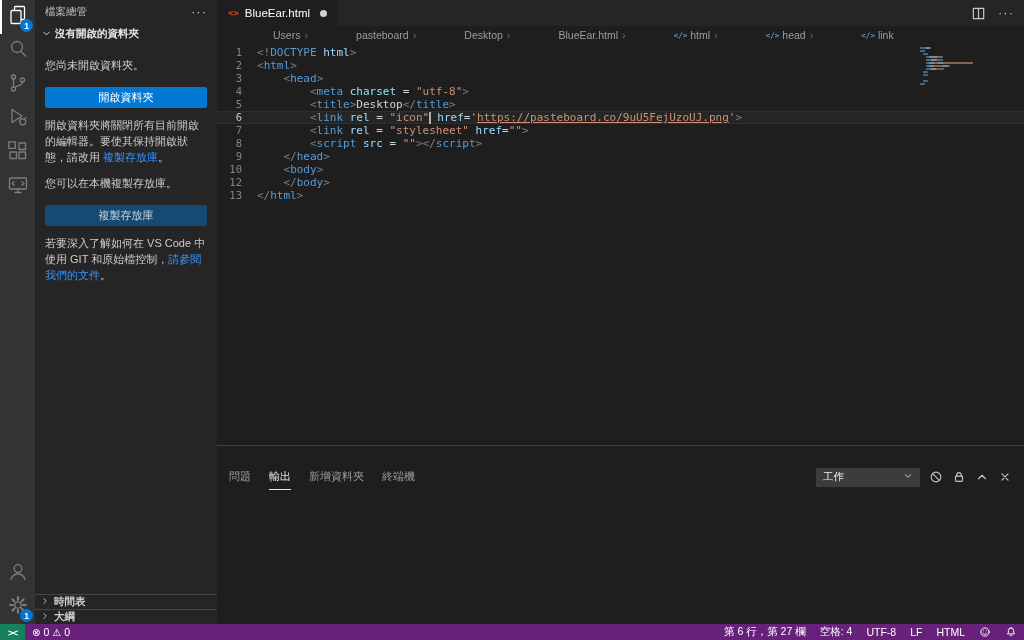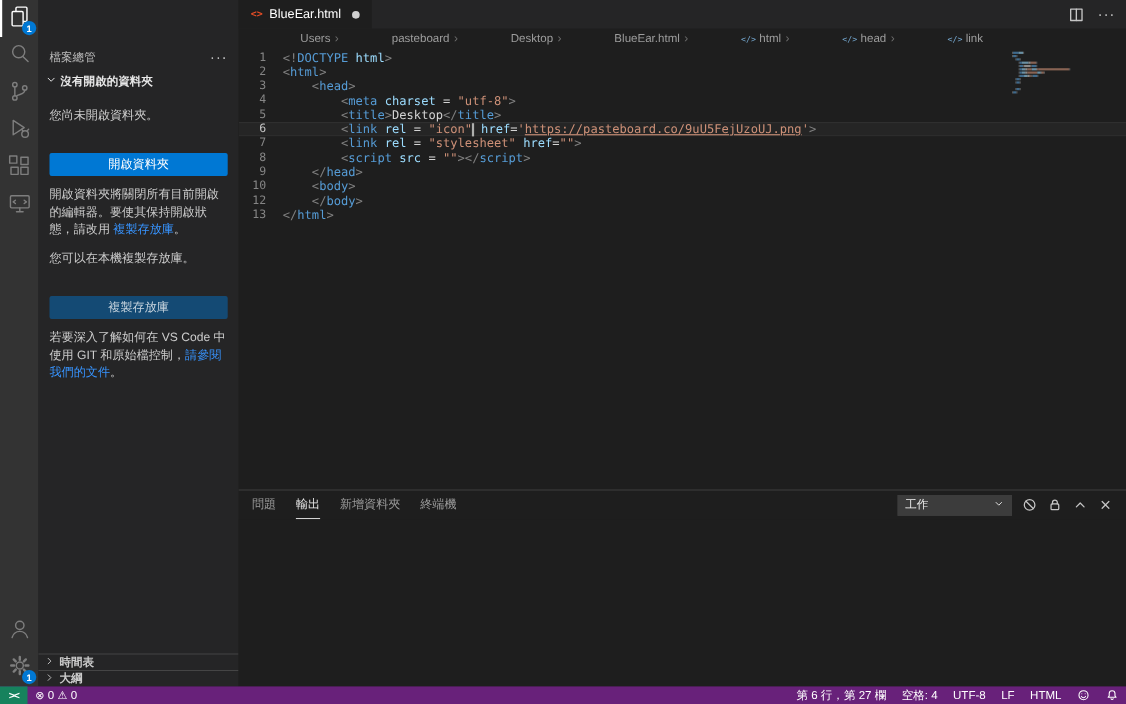--- a/index.html
+++ b/index.html
@@ -12,26 +12,26 @@
 
   
   #activitybar { width:35px; background:#333333; display:flex; flex-direction:column; }
   .ab-item { width:35px; height:34px; display:flex; align-items:center; justify-content:center; position:relative; color:#7e7e7e; cursor:pointer; }
   .ab-item.active { color:#ffffff; box-shadow:inset 2px 0 0 #ffffff; }
   .ab-spacer { flex:1; }
   .badge { position:absolute; bottom:2px; right:2px; min-width:13px; height:13px; border-radius:7px; background:#0078d4; color:#fff; font-size:8.5px; display:flex; align-items:center; justify-content:center; padding:0 2px; font-weight:bold; }
 
   
   #sidebar { width:182px; background:#252526; display:flex; flex-direction:column; font-size:11px; color:#cccccc; }
-  .sb-title-row { height:24px; display:flex; align-items:center; justify-content:space-between; padding:0 10px; font-size:10.5px; color:#bbbbbb; flex:0 0 auto;margin-top:40px; }
+  .sb-title-row { height:24px; display:flex; align-items:center; justify-content:space-between; padding:0 10px; font-size:10.5px; color:#bbbbbb; flex:0 0 auto; }
   .sb-more { color:#cccccc; font-size:13px; letter-spacing:1px; cursor:pointer; line-height:6px; }
   .sb-section-row { height:20px; display:flex; align-items:center; gap:3px; padding:0 6px; font-weight:bold; font-size:10.5px; color:#e7e7e7; cursor:pointer; flex:0 0 auto; }
   .sb-body { padding:4px 10px 0 10px; }
   .sb-body p { margin-top:10px; line-height:1.45; }
-  .sb-btn { display:block; width:100%; margin-top:25px; height:21px; border:none; border-radius:2px; font-size:11px; color:#ffffff; cursor:pointer; font-family:Liberation Mono, monospace; }
+  .sb-btn { display:block; width:100%; margin-top:13px; height:21px; border:none; border-radius:2px; font-size:11px; color:#ffffff; cursor:pointer; font-family:Liberation Mono, monospace; }
   .sb-btn.primary { background:#0078d4; }
   .sb-btn.secondary { background:rgba(0,120,212,0.45); color:rgba(255,255,255,0.75); }
   .sb-link { color:#3794ff; text-decoration:none; cursor:pointer; }
   .sb-spacer { flex:1; }
   .sb-bottom-row { height:15px; display:flex; align-items:center; gap:4px; padding:0 5px; border-top:1px solid rgba(128,128,128,0.35); font-weight:bold; font-size:10.5px; color:#cccccc; cursor:pointer; flex:0 0 auto; }
   .sb-bottom-row .chev { color:#cccccc; }
 
   
   #editor-col { flex:1; min-width:0; display:flex; flex-direction:column; background:#1e1e1e; }
 
@@ -60,21 +60,21 @@
   .cursor { display:inline-block; width:1.5px; height:12px; background:#aeafad; vertical-align:text-bottom; }
 
   #minimap { position:absolute; top:3px; right:14px; width:90px; }
   .mm-row { display:flex; height:2px; margin-bottom:1px; }
   .mm-row span { display:block; height:2px; opacity:0.6; }
   .mm-pn { background:#808080; } .mm-tg { background:#569cd6; } .mm-at { background:#9cdcfe; }
   .mm-df { background:#d4d4d4; } .mm-st { background:#ce9178; } .mm-lk { background:#ce9178; } .mm-tx { background:#d4d4d4; }
 
   
   #panel { height:179px; border-top:1px solid rgba(128,128,128,0.35); display:flex; flex-direction:column; flex:0 0 auto; }
-  #panel-bar { height:26px; display:flex; align-items:center; padding:0 12px; flex:0 0 auto; }
+  #panel-bar { height:26px; display:flex; align-items:center; padding:0 12px; flex:0 0 auto;margin-top:18px; }
   #panel-tabs { display:flex; align-items:stretch; gap:18px; height:100%; }
   .panel-tab { display:flex; align-items:center; font-size:11px; color:#9a9a9a; border-bottom:1px solid transparent; cursor:pointer; }
   .panel-tab.active { color:#e7e7e7; border-bottom-color:#e7e7e7; }
   .panel-controls { margin-left:auto; display:flex; align-items:center; gap:9px; color:#c5c5c5; }
   .channel-select { width:104px; height:19px; background:#3c3c3c; border:1px solid #3c3c3c; color:#f0f0f0; font-size:10.5px; display:flex; align-items:center; justify-content:space-between; padding:0 6px; cursor:pointer; }
   .panel-controls .ico { cursor:pointer; display:flex; align-items:center; }
   #panel-content { flex:1; background:#1e1e1e; }
 
   
   #statusbar { height:16px; background:#68217a; display:flex; align-items:stretch; color:#ffffff; font-size:10.5px; flex:0 0 auto; }

